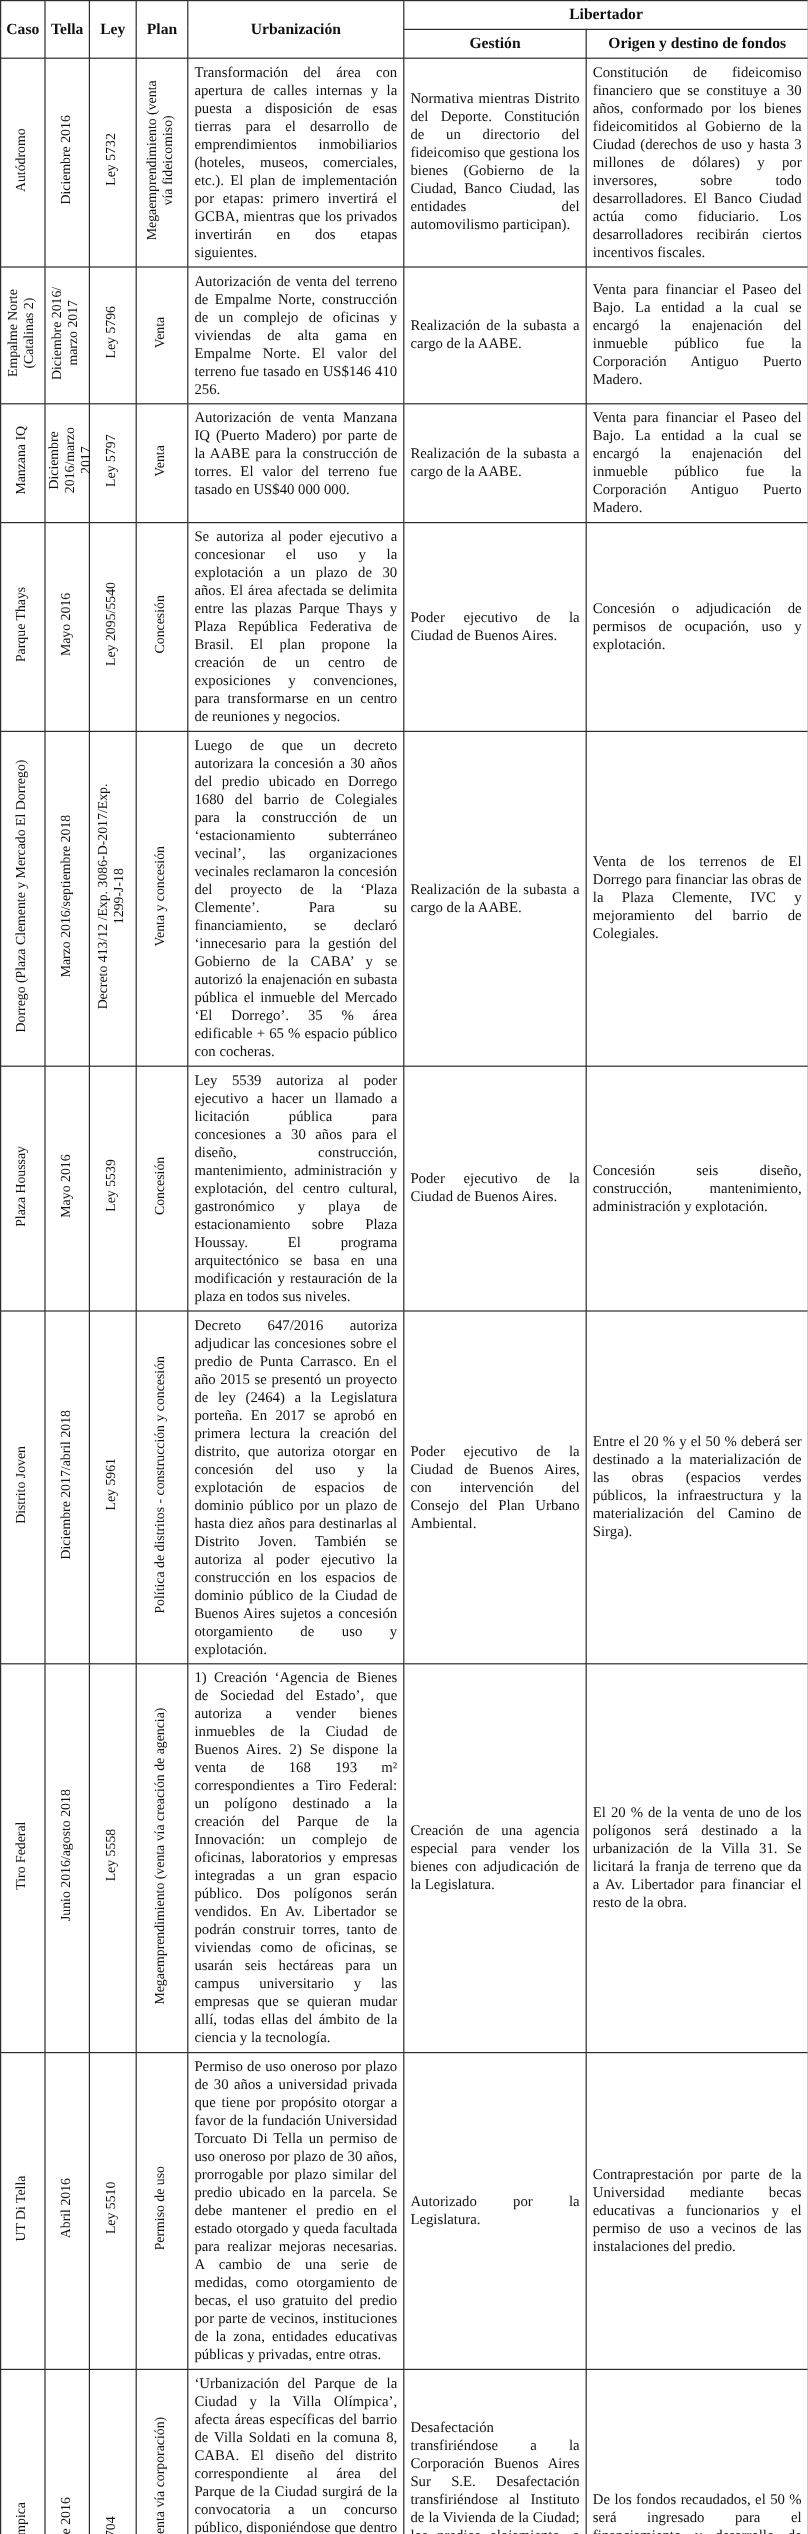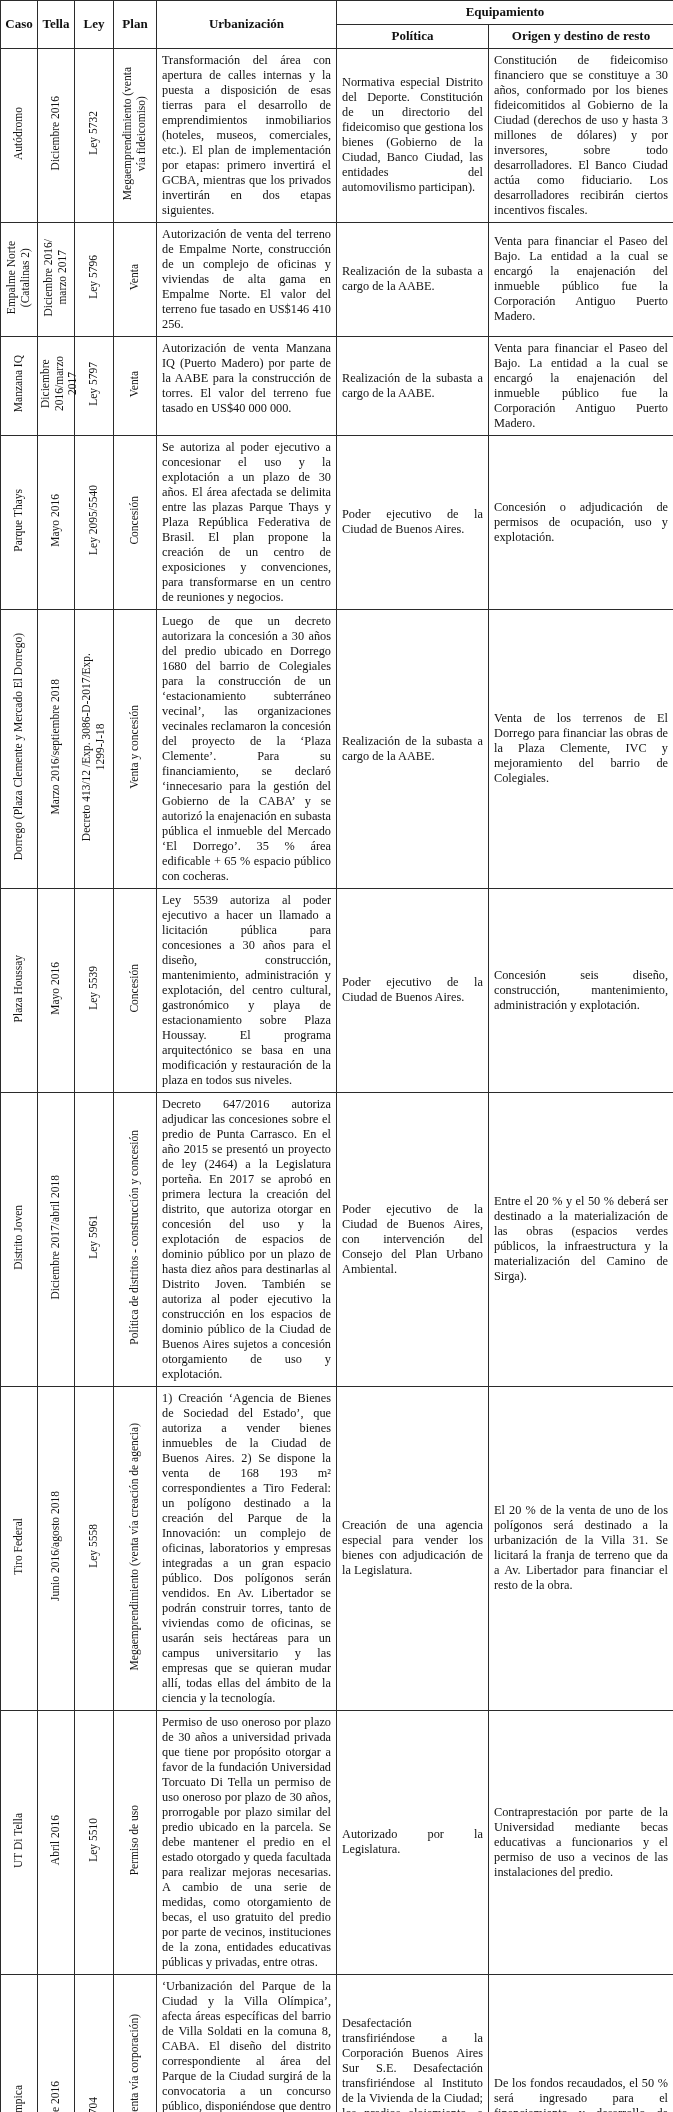--- a/index.html
+++ b/index.html
@@ -84,37 +84,37 @@
         <col class="c-gest">
         <col class="c-orig">
     </colgroup>
     <thead>
       <tr>
         <th rowspan="2">Caso</th>
         <th rowspan="2">Tella</th>
         <th rowspan="2">Ley</th>
         <th rowspan="2">Plan</th>
         <th rowspan="2">Urbanización</th>
-        <th colspan="2">Equipamiento</th>
-      </tr>
-      <tr>
-        <th>Política</th>
-        <th>Origen y destino de resto</th>
+        <th colspan="2">Libertador</th>
+      </tr>
+      <tr>
+        <th>Gestión</th>
+        <th>Origen y destino de fondos</th>
       </tr>
     </thead>
     <tbody>
 
       <tr>
         <td class="vert"><span class="vtext">Autódromo</span></td>
         <td class="vert"><span class="vtext">Diciembre 2016</span></td>
         <td class="vert"><span class="vtext">Ley 5732</span></td>
         <td class="vert"><span class="vtext">Megaemprendimiento (venta
 vía fideicomiso)</span></td>
         <td class="desc">Transformación del área con apertura de calles internas y la puesta a disposición de esas tierras para el desarrollo de emprendimientos inmobiliarios (hoteles, museos, comerciales, etc.). El plan de implementación por etapas: primero invertirá el GCBA, mientras que los privados invertirán en dos etapas siguientes.</td>
-        <td class="gest">Normativa especial Distrito del Deporte. Constitución de un directorio del fideicomiso que gestiona los bienes (Gobierno de la Ciudad, Banco Ciudad, las entidades del automovilismo participan).</td>
+        <td class="gest">Normativa mientras Distrito del Deporte. Constitución de un directorio del fideicomiso que gestiona los bienes (Gobierno de la Ciudad, Banco Ciudad, las entidades del automovilismo participan).</td>
         <td class="orig">Constitución de fideicomiso financiero que se constituye a 30 años, conformado por los bienes fideicomitidos al Gobierno de la Ciudad (derechos de uso y hasta 3 millones de dólares) y por inversores, sobre todo desarrolladores. El Banco Ciudad actúa como fiduciario. Los desarrolladores recibirán ciertos incentivos fiscales.</td>
       </tr>
 
       <tr>
         <td class="vert"><span class="vtext">Empalme Norte
 (Catalinas 2)</span></td>
         <td class="vert"><span class="vtext">Diciembre 2016/
 marzo 2017</span></td>
         <td class="vert"><span class="vtext">Ley 5796</span></td>
         <td class="vert"><span class="vtext">Venta</span></td>

